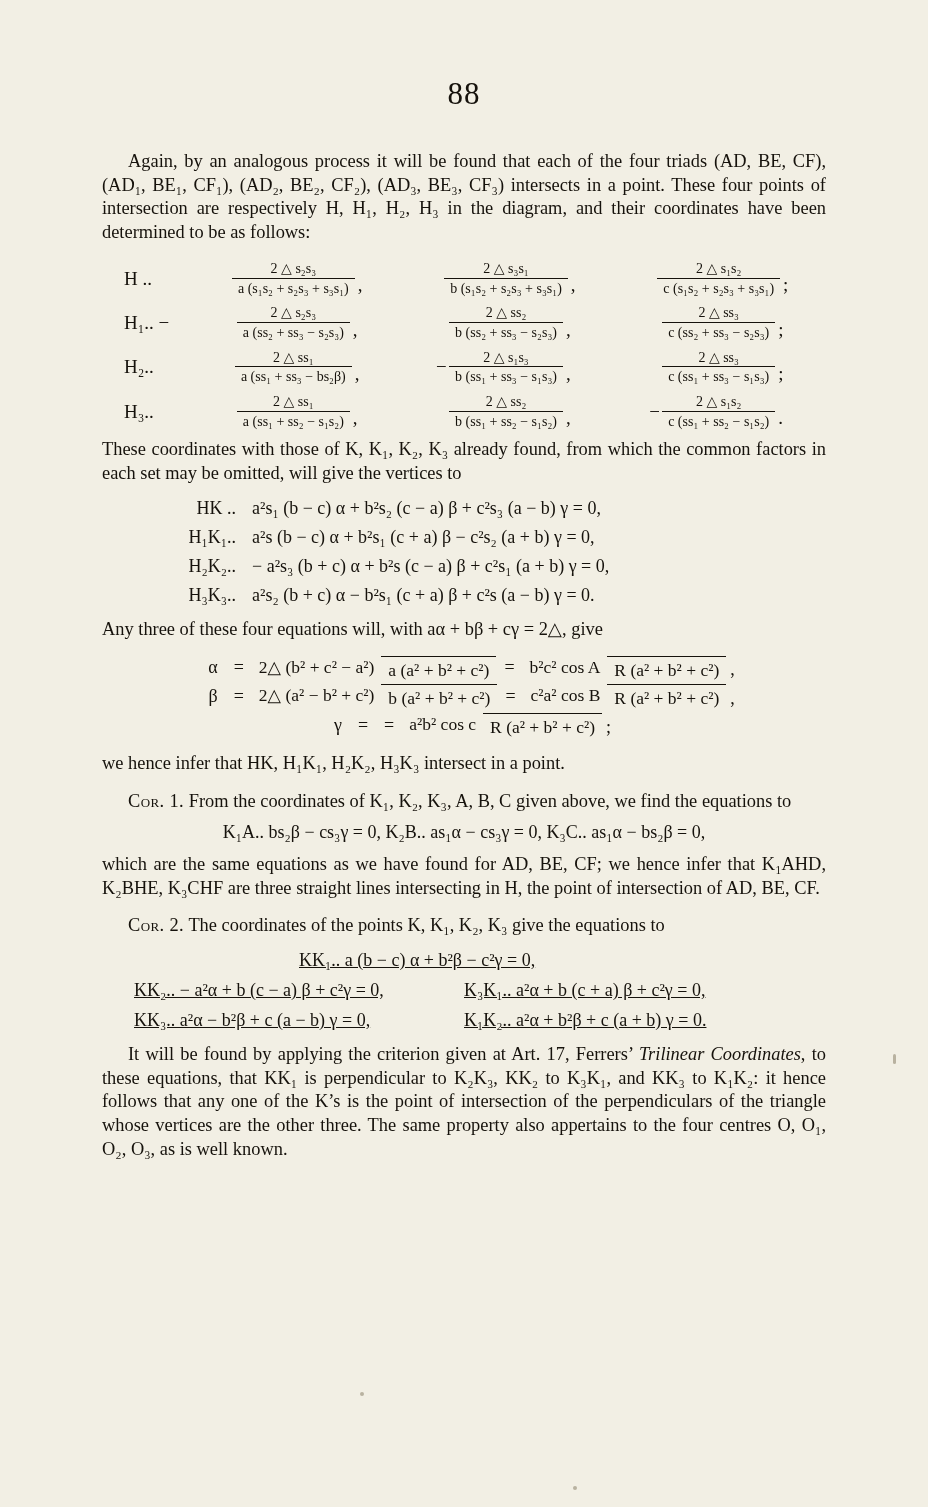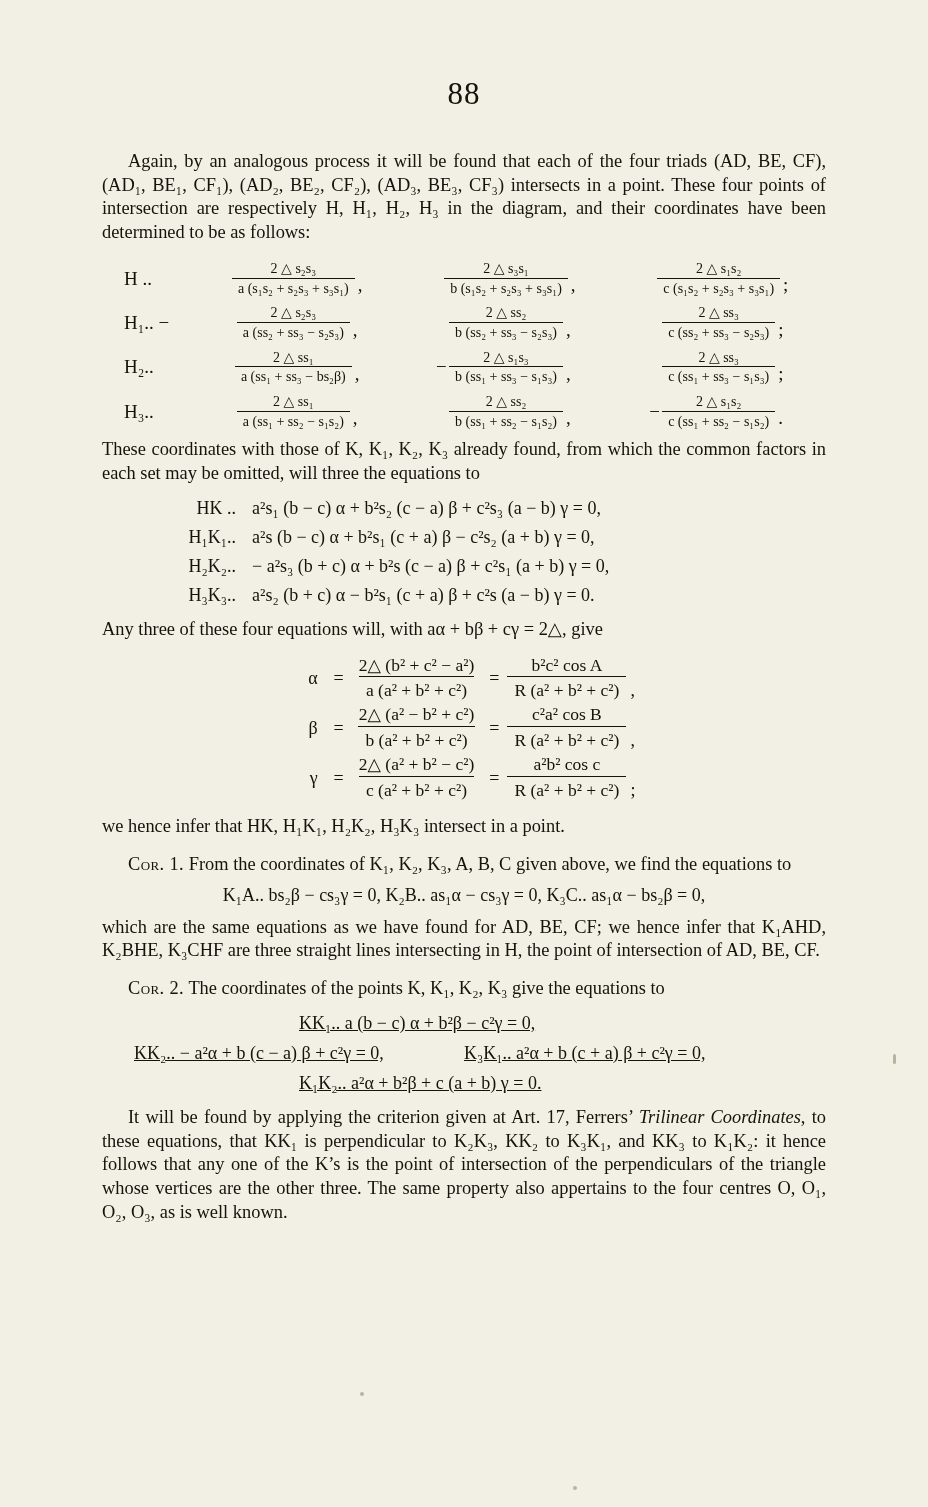--- a/index.html
+++ b/index.html
@@ -140,21 +140,21 @@
   }
   .abg-eq { padding: 0 8px; }
   .abg-tail {
     width: 16px;
     text-align: left;
     padding-left: 4px;
     align-self: flex-end;
   }
   .frac-lg {
     display: inline-flex;
-    flex-direction: column;
+    flex-direction: row;
     align-items: center;
     font-size: 17.5px;
     line-height: 1.14;
     font-family: Liberation Serif, serif;
   }
   .frac-lg .num { padding: 0 7px 1px 7px; }
   .frac-lg .den {
     border-top: 1.1px solid #16120c;
     padding: 4px 7px 0 7px;
   }
@@ -301,21 +301,21 @@
           <span class="frac">
             <span class="num">2 △ s₁s₂</span>
             <span class="den">c (ss₁ + ss₂ − s₁s₂)</span>
           </span>
           <span class="trail">.</span>
         </div>
       </div>
 
     </div>
 
-    <p class="para">These coordinates with those of K, K₁, K₂, K₃ already found, from which the common factors in each set may be omitted, will three the equations to</p>
+    <p class="para">These coordinates with those of K, K₁, K₂, K₃ already found, from which the common factors in each set may be omitted, will give the vertices to</p>
 
     <div class="eq-list">
       <div class="eq-line">
         <span class="eq-tag">HK ..</span>
         <span class="eq-body">a²s₁ (b − c) α + b²s₂ (c − a) β + c²s₃ (a − b) γ = 0,</span>
       </div>
       <div class="eq-line">
         <span class="eq-tag">H₁K₁..</span>
         <span class="eq-body">a²s (b − c) α + b²s₁ (c + a) β − c²s₂ (a + b) γ = 0,</span>
       </div>
@@ -356,24 +356,20 @@
         <span class="abg-eq">=</span>
         <span class="frac-lg">
           <span class="num">c²a² cos B</span>
           <span class="den">R (a² + b² + c²)</span>
         </span>
         <span class="abg-tail">,</span>
       </div>
       <div class="abg-row">
         <span class="abg-sym">γ</span>
         <span class="abg-eq">=</span>
-        <span class="frac-lg">
-          <span class="num">2△ (a² + b² − c²)</span>
-          <span class="den">c (a² + b² + c²)</span>
-        </span>
         <span class="abg-eq">=</span>
         <span class="frac-lg">
           <span class="num">a²b² cos c</span>
           <span class="den">R (a² + b² + c²)</span>
         </span>
         <span class="abg-tail">;</span>
       </div>
     </div>
 
     <p class="para">we hence infer that HK, H₁K₁, H₂K₂, H₃K₃ intersect in a point.</p>
@@ -394,20 +390,21 @@
 
     <div class="kk-list">
       <div class="kk-row">
         <span class="kk-c1">KK₁.. a (b − c) α + b²β − c²γ = 0,</span>
       </div>
       <div class="kk-row">
         <span class="kk-c1">KK₂.. − a²α + b (c − a) β + c²γ = 0,</span>
         <span class="kk-c2">K₃K₁.. a²α + b (c + a) β + c²γ = 0,</span>
       </div>
       <div class="kk-row">
+        <span class="kk-c1">KK₃.. a²α − b²β + c (a − b) γ = 0,</span>
         <span class="kk-c2">K₁K₂.. a²α + b²β + c (a + b) γ = 0.</span>
       </div>
     </div>
 
     <p class="para indent">
       <span>It will be found by applying the criterion given at Art. 17, Ferrers’ </span><i>Trilinear Coordinates</i><span>, to these equations, that KK₁ is perpendicular to K₂K₃, KK₂ to K₃K₁, and KK₃ to K₁K₂: it hence follows that any one of the K’s is the point of intersection of the perpendiculars of the triangle whose vertices are the other three. The same property also appertains to the four centres O, O₁, O₂, O₃, as is well known.</span>
     </p>
 
   </div>
 

